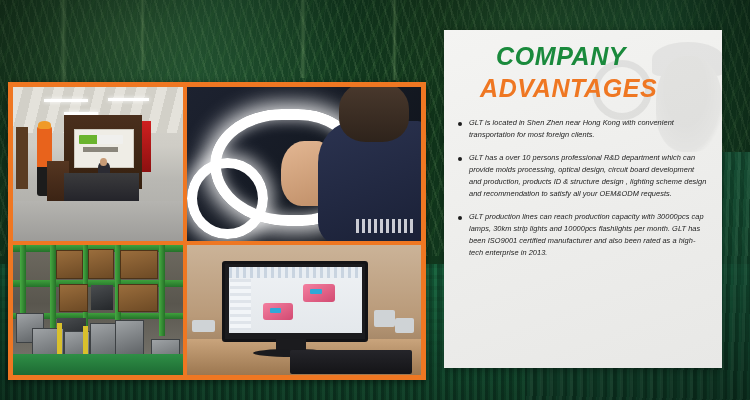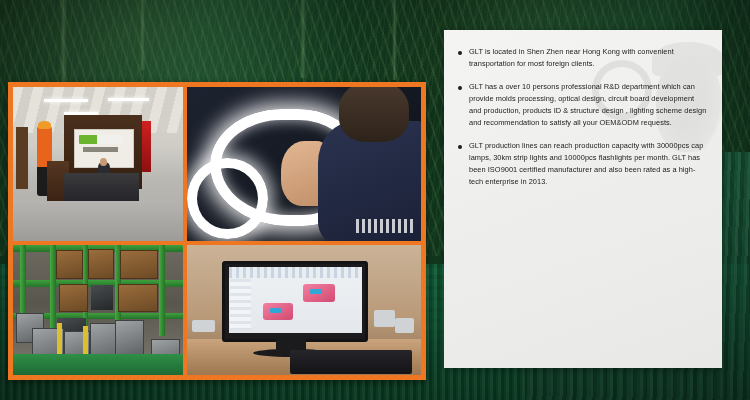--- a/index.html
+++ b/index.html
@@ -140,21 +140,21 @@
   .wm .wm-helm{position:absolute;right:4px;top:8px;width:72px;height:34px;
     background:#7d7d7d;border-radius:50% 50% 12% 12%;}
 
   .heading{position:relative;padding:14px 0 0 52px;}
   .h1{font-size:25px;font-weight:bold;font-style:italic;color:#1a8a3c;
       letter-spacing:.6px;line-height:1;}
   .h2{font-size:25px;font-weight:bold;font-style:italic;color:#ef7722;
       letter-spacing:.6px;line-height:1;margin-top:7px;margin-left:-16px;}
 
   .bullets{position:relative;margin:16px 14px 0 14px;}
-  .bullet{display:flex;gap:7px;margin-bottom:11px;}
+  .bullet{display:flex;gap:7px;margin-bottom:11px;font-style:italic;}
   .dot{flex:0 0 auto;width:4px;height:4px;border-radius:50%;background:#1d1d1d;margin-top:5px;}
   .btext{font-size:7.4px;line-height:1.62;color:#1b1b1b;letter-spacing:.05px;}
 </style>
 </head>
 <body>
 
 <div class="stage">
 
   <div class="bg">
     <div class="bg-leaves"></div>
@@ -248,20 +248,24 @@
   </div>
 
   <div class="panel">
 
     <div class="wm">
       <div class="wm-helm"></div>
       <div class="wm-face"></div>
       <div class="wm-lamp"></div>
     </div>
 
+    <div class="heading">
+      <div class="h1">COMPANY</div>
+      <div class="h2">ADVANTAGES</div>
+    </div>
 
     <div class="bullets">
       <div class="bullet">
         <span class="dot"></span>
         <span class="btext">GLT is located in Shen Zhen near Hong Kong with convenient transportation for most foreign clients.</span>
       </div>
       <div class="bullet">
         <span class="dot"></span>
         <span class="btext">GLT has a over 10 persons professional R&amp;D department which can provide molds processing, optical design, circuit board development and production, products ID &amp; structure design , lighting scheme design and recommendation to satisfy all your OEM&amp;ODM requests.</span>
       </div>

